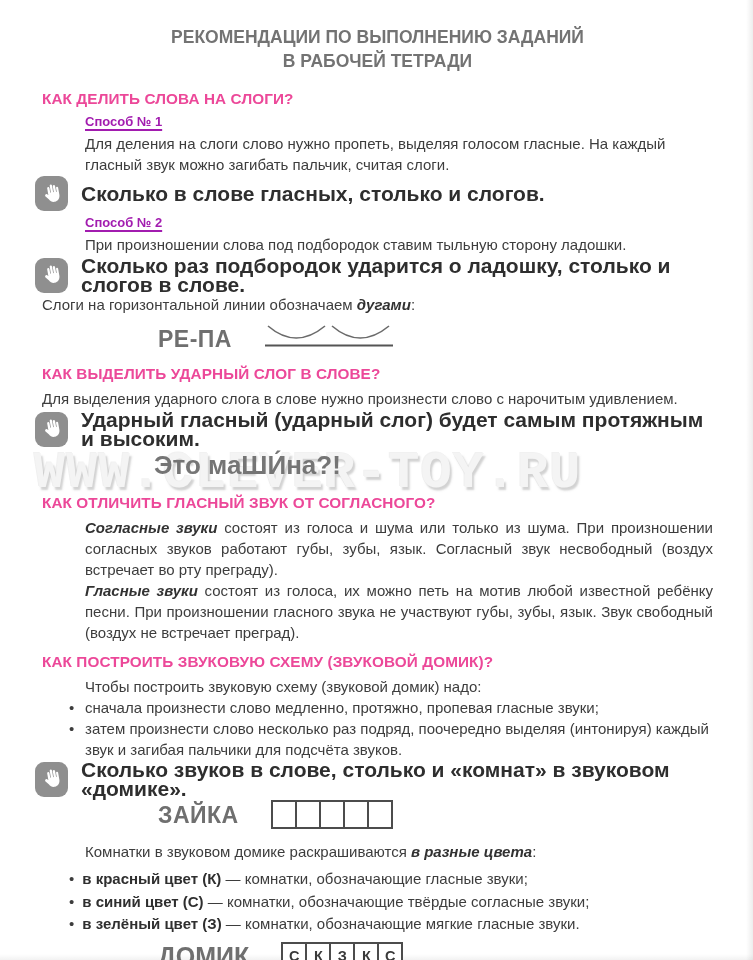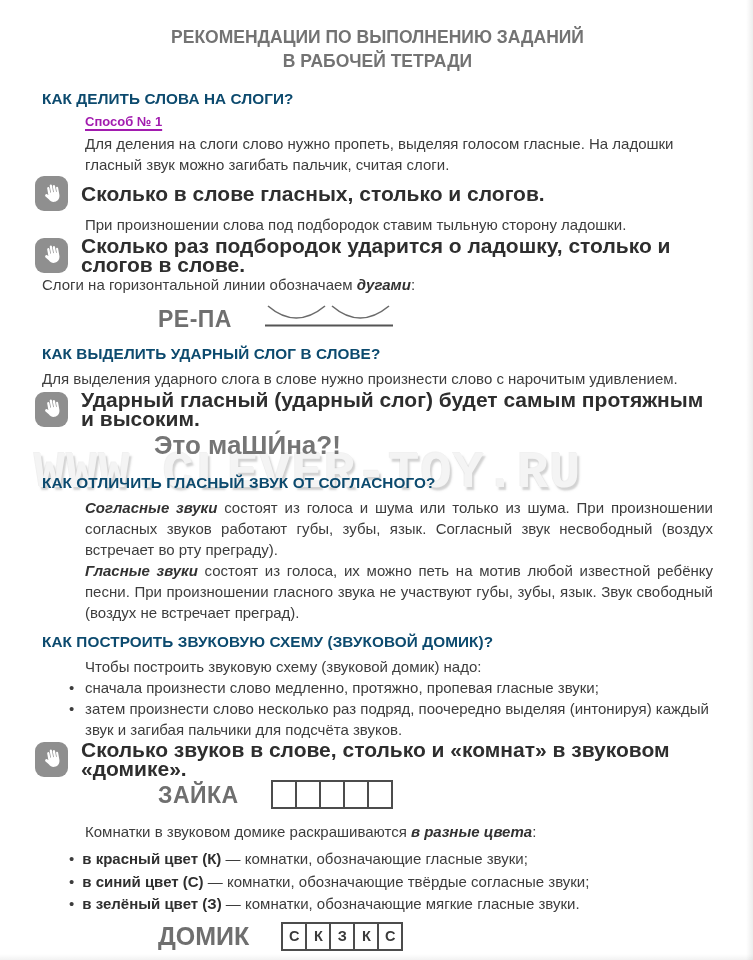--- a/index.html
+++ b/index.html
@@ -8,21 +8,21 @@
         font-family:"Liberation Sans","DejaVu Sans",sans-serif;color:#3d3d3d;}
   .page::after{content:"";position:absolute;top:0;right:0;width:7px;height:100%;
         background:linear-gradient(to right,rgba(0,0,0,0),rgba(0,0,0,.07));pointer-events:none;}
   .page::before{content:"";position:absolute;left:0;bottom:0;width:100%;height:6px;
         background:linear-gradient(to bottom,rgba(0,0,0,0),rgba(0,0,0,.05));pointer-events:none;}
   .content{position:relative;z-index:1;}
   .wm{position:absolute;z-index:0;top:444px;left:34px;white-space:nowrap;
       font-family:Liberation Mono, monospace;font-weight:800;font-size:52px;letter-spacing:1px;
       color:#f4f4f4;text-shadow:2px 3px 2px rgba(165,165,165,.5), -1px -1px 0 rgba(200,200,200,.25);}
   .ttl{padding-top:25px;text-align:center;font-weight:700;font-size:17.5px;line-height:24px;color:#737373;}
-  .sec-h{margin:0;font-size:15.3px;font-weight:700;color:#0c4a6e;letter-spacing:.1px;}
+  .sec-h{margin:0;font-size:15.3px;font-weight:700;color:#ec4899;letter-spacing:.1px;}
   .ind{margin-left:43px;}
   .mtitle{font-weight:700;font-size:13px;color:#a21caf;text-decoration:underline;
           text-underline-offset:3px;text-decoration-thickness:1.5px;line-height:17px;}
   .body{margin:0;font-size:15px;line-height:21px;color:#3d3d3d;}
   .just{text-align:justify;}
   .lead{font-weight:700;font-style:italic;color:#323232;}
   .em-bi{font-weight:700;font-style:italic;color:#323232;}
   .rule-row{display:flex;align-items:center;gap:13px;margin-left:-7px;}
   .hand-badge{flex:0 0 auto;width:33px;height:35px;border-radius:9px;background:#8f8f8f;
               display:flex;align-items:center;justify-content:center;}
@@ -57,31 +57,32 @@
 
     <div class="ttl">
       <div>РЕКОМЕНДАЦИИ ПО ВЫПОЛНЕНИЮ ЗАДАНИЙ</div>
       <div>В РАБОЧЕЙ ТЕТРАДИ</div>
     </div>
 
     <section>
       <h2 class="sec-h sp-a">КАК ДЕЛИТЬ СЛОВА НА СЛОГИ?</h2>
       <div class="ind sp-b">
         <div class="mtitle">Способ № 1</div>
-        <p class="body sp-c">Для деления на слоги слово нужно пропеть, выделяя голосом гласные. На ладошки гласный звук можно загибать пальчик, считая слоги.</p>
+        <p class="body sp-c">Для деления на слоги слово нужно пропеть, выделяя голосом гласные. На каждый гласный звук можно загибать пальчик, считая слоги.</p>
       </div>
       <div class="rule-row sp-d">
         <span class="hand-badge">
           <svg width="22" height="22" viewBox="0 0 24 24" aria-hidden="true">
               <path fill="#ffffff" d="M7.9 12.6 V5.1 c0-.68.55-1.23 1.23-1.23 c.68 0 1.23.55 1.23 1.23 v5.2 h.75 V2.9 c0-.68.55-1.23 1.23-1.23 c.68 0 1.23.55 1.23 1.23 v7.4 h.75 V4 c0-.68.55-1.23 1.23-1.23 c.68 0 1.23.55 1.23 1.23 v6.6 h.75 V6.2 c0-.62.5-1.12 1.12-1.12 c.62 0 1.12.5 1.12 1.12 V14 c0 4.1-2.6 6.9-6.3 6.9 c-2.95 0-4.35-1.4-5.9-3.95 L4.6 13.4 c-.52-.86-.33-1.72.42-2.2 c.78-.5 1.6-.27 2.18.62 z"></path>
             </svg>
         </span>
         <p class="rule-text">Сколько в слове гласных, столько и слогов.</p>
       </div>
       <div class="ind sp-c">
+        <div class="mtitle">Способ № 2</div>
         <p class="body sp-c">При произношении слова под подбородок ставим тыльную сторону ладошки.</p>
       </div>
       <div class="rule-row sp-d">
         <span class="hand-badge">
           <svg width="22" height="22" viewBox="0 0 24 24" aria-hidden="true">
               <path fill="#ffffff" d="M7.9 12.6 V5.1 c0-.68.55-1.23 1.23-1.23 c.68 0 1.23.55 1.23 1.23 v5.2 h.75 V2.9 c0-.68.55-1.23 1.23-1.23 c.68 0 1.23.55 1.23 1.23 v7.4 h.75 V4 c0-.68.55-1.23 1.23-1.23 c.68 0 1.23.55 1.23 1.23 v6.6 h.75 V6.2 c0-.62.5-1.12 1.12-1.12 c.62 0 1.12.5 1.12 1.12 V14 c0 4.1-2.6 6.9-6.3 6.9 c-2.95 0-4.35-1.4-5.9-3.95 L4.6 13.4 c-.52-.86-.33-1.72.42-2.2 c.78-.5 1.6-.27 2.18.62 z"></path>
             </svg>
         </span>
         <p class="rule-text">Сколько раз подбородок ударится о ладошку, столько и слогов в слове.</p>
       </div>

